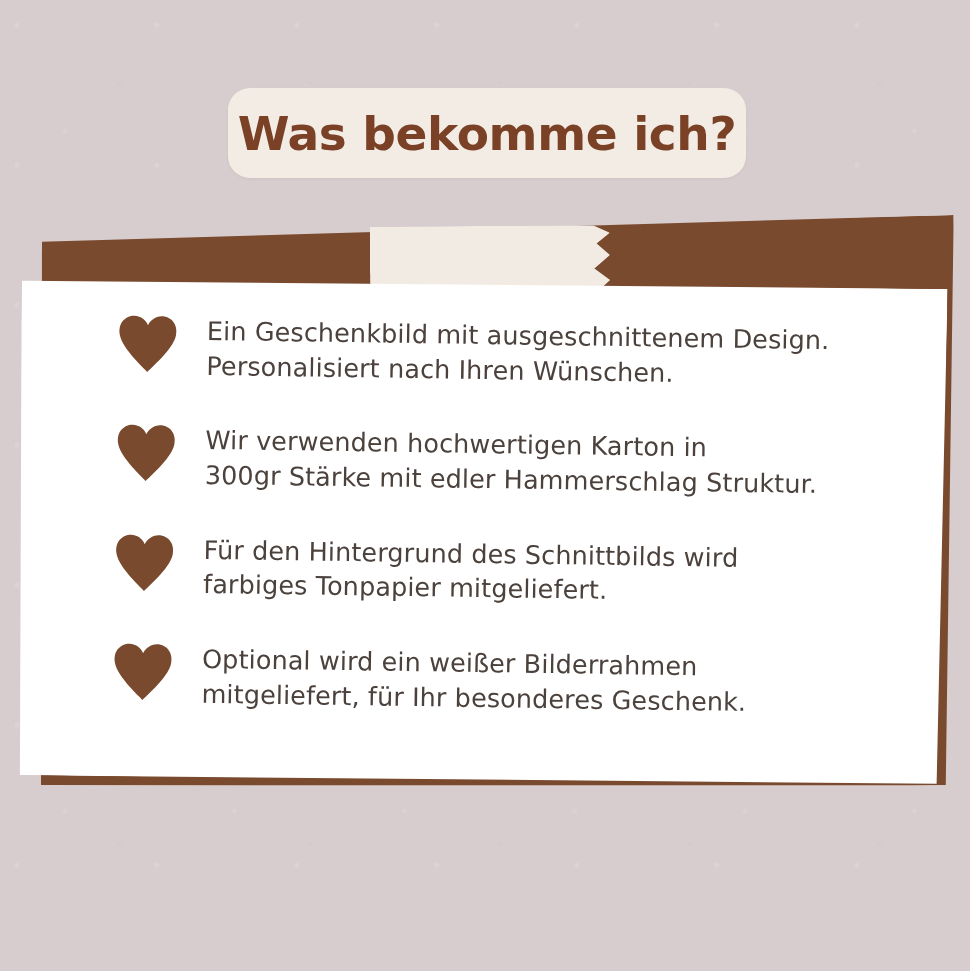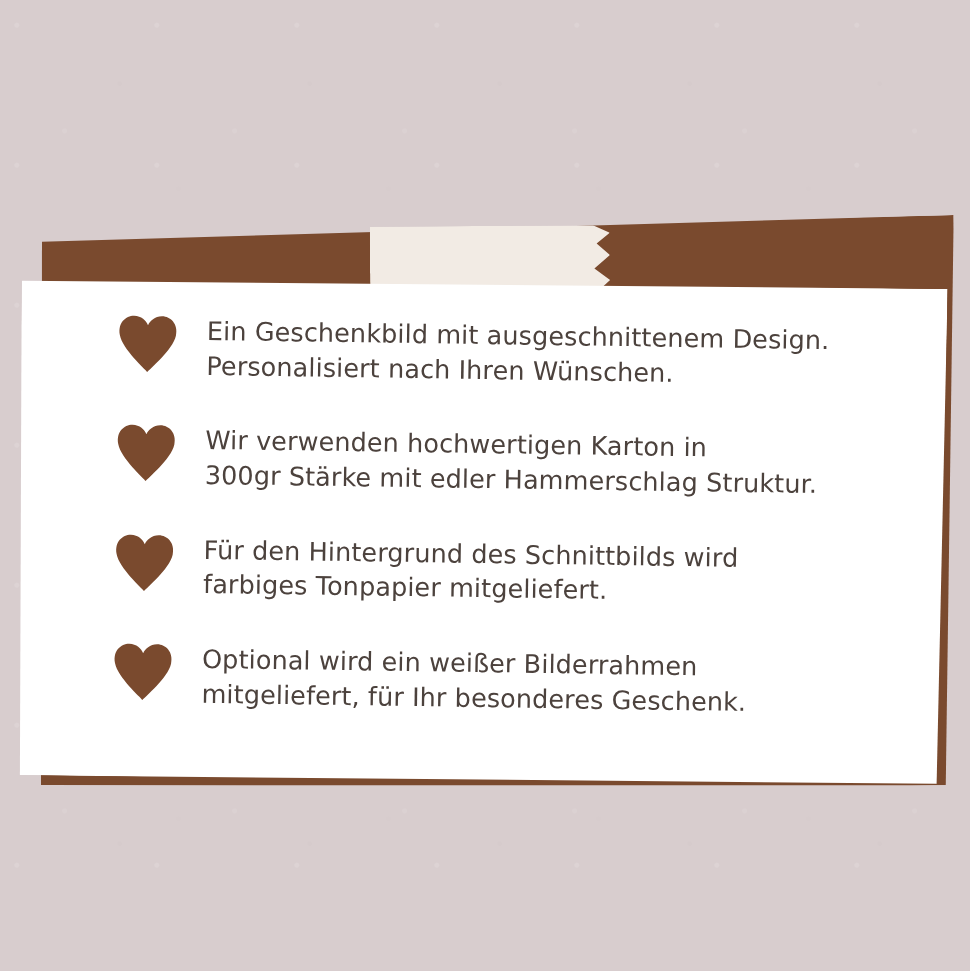--- a/index.html
+++ b/index.html
@@ -160,20 +160,23 @@
 <body>
 
 <div id="stage">
 
   <div id="grain"></div>
 
   <div id="brown-sheet"></div>
 
   <div id="tape"></div>
 
+  <div id="title-badge">
+    <span id="title-text">Was bekomme ich?</span>
+  </div>
 
   <div id="card">
     <div id="list">
 
       <div class="item">
         <span class="heart-wrap">
           <svg class="heart-icon" viewBox="0 0 64 60" xmlns="http://www.w3.org/2000/svg" aria-hidden="true">
             <path d="M32 59 C30 56 6 36 3 21 C0.5 8.5 9 1 17.5 1 C25 1 30 6 32 10.5 C34 6 39 1 46.5 1 C55 1 63.5 8.5 61 21 C58 36 34 56 32 59 Z" fill="#7a4a2e"></path>
           </svg>
         </span>

